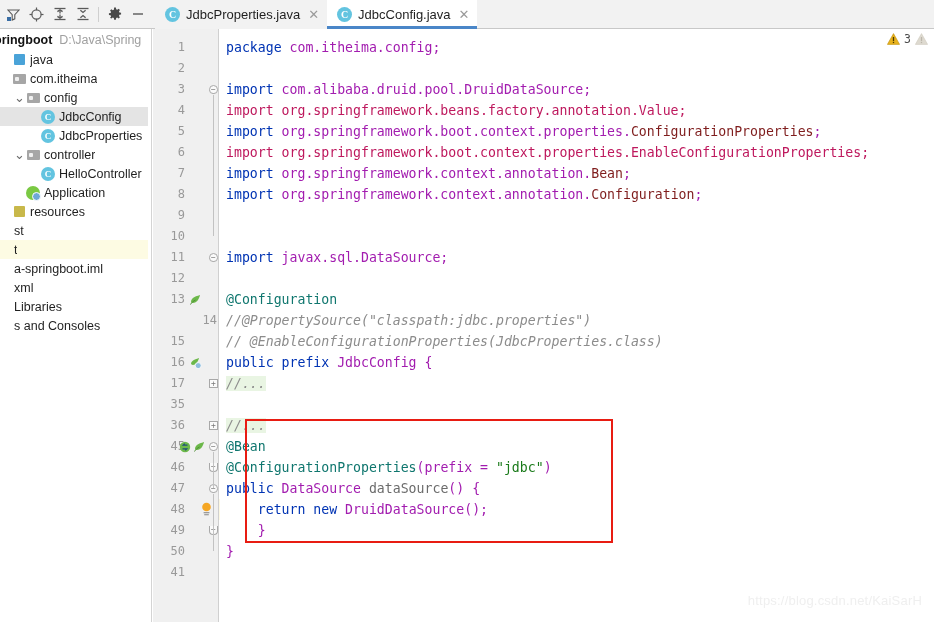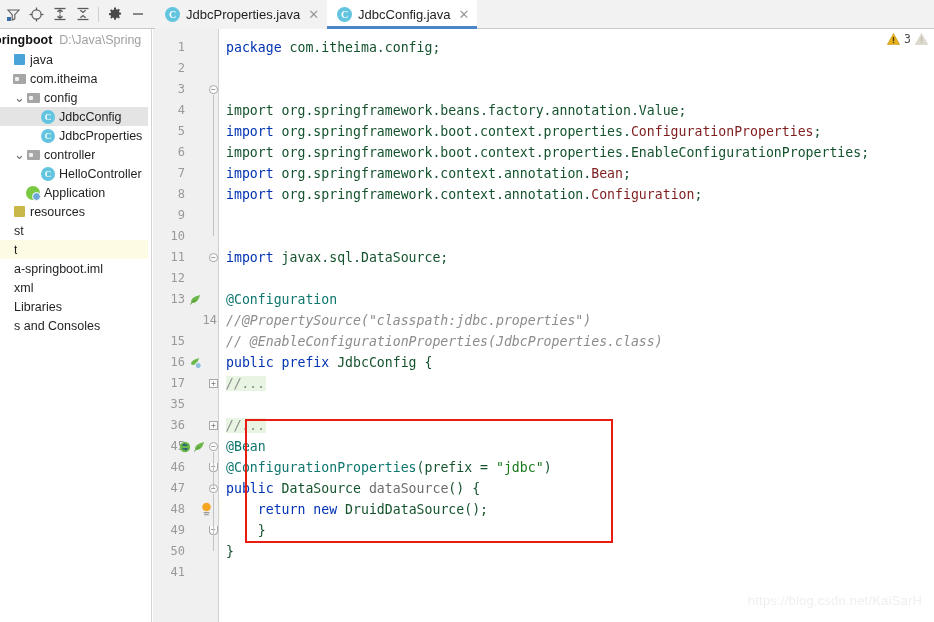--- a/index.html
+++ b/index.html
@@ -248,23 +248,23 @@
     background: #fdf9e4;
   }
   .foldhl { background: #e9f5e3; }
 
   
   .kw   { color: #0033b3; }
   .ann  { color: #0f766e; }
   .cls  { color: #7f1d1d; }
   .str  { color: #1a7a1a; }
   .cmt  { color: #8c8c8c; font-style: italic; }
-  .gray { color: #14532d; }
+  .gray { color: #be185d; }
   .mth  { color: #6b6b6b; }
-  .plain{ color: #14532d; }
+  .plain{ color: #a21caf; }
 
   
   #redbox {
     position: absolute;
     left: 245px; top: 419px;
     width: 368px; height: 124px;
     border: 2.5px solid #e81c12;
     pointer-events: none;
     z-index: 40;
   }
@@ -543,20 +543,21 @@
         </div>
         <div class="ln" style="top: 512px;">50</div>
         <div class="ln" style="top: 533px;">41</div>
         <div class="fold-line" style="top: 66px; height: 141px;"></div>
         <div class="fold-line" style="top: 423px; height: 36px;"></div>
         <div class="fold-line" style="top: 465px; height: 57px;"></div>
       </div>
     <div id="code-area">
         <div class="codeline" style="top: 8px;"><span class="kw">package </span><span class="plain">com.itheima.config;</span></div>
         <div class="codeline" style="top: 29px;"></div>
+        <div class="codeline" style="top: 50px;"><span class="kw">import </span><span class="plain">com.alibaba.druid.pool.DruidDataSource;</span></div>
         <div class="codeline" style="top: 71px;"><span class="gray">import org.springframework.beans.factory.annotation.Value;</span></div>
         <div class="codeline" style="top: 92px;"><span class="kw">import </span><span class="plain">org.springframework.boot.context.properties.</span><span class="cls">ConfigurationProperties</span><span class="plain">;</span></div>
         <div class="codeline" style="top: 113px;"><span class="gray">import org.springframework.boot.context.properties.EnableConfigurationProperties;</span></div>
         <div class="codeline" style="top: 134px;"><span class="kw">import </span><span class="plain">org.springframework.context.annotation.</span><span class="cls">Bean</span><span class="plain">;</span></div>
         <div class="codeline" style="top: 155px;"><span class="kw">import </span><span class="plain">org.springframework.context.annotation.</span><span class="cls">Configuration</span><span class="plain">;</span></div>
         <div class="codeline" style="top: 197px;"></div>
         <div class="codeline" style="top: 218px;"><span class="kw">import </span><span class="plain">javax.sql.DataSource;</span></div>
         <div class="codeline" style="top: 239px;"></div>
         <div class="codeline" style="top: 260px;"><span class="ann">@Configuration</span></div>
         <div class="codeline" style="top: 281px;"><span class="cmt">//@PropertySource("classpath:jdbc.properties")</span></div>

